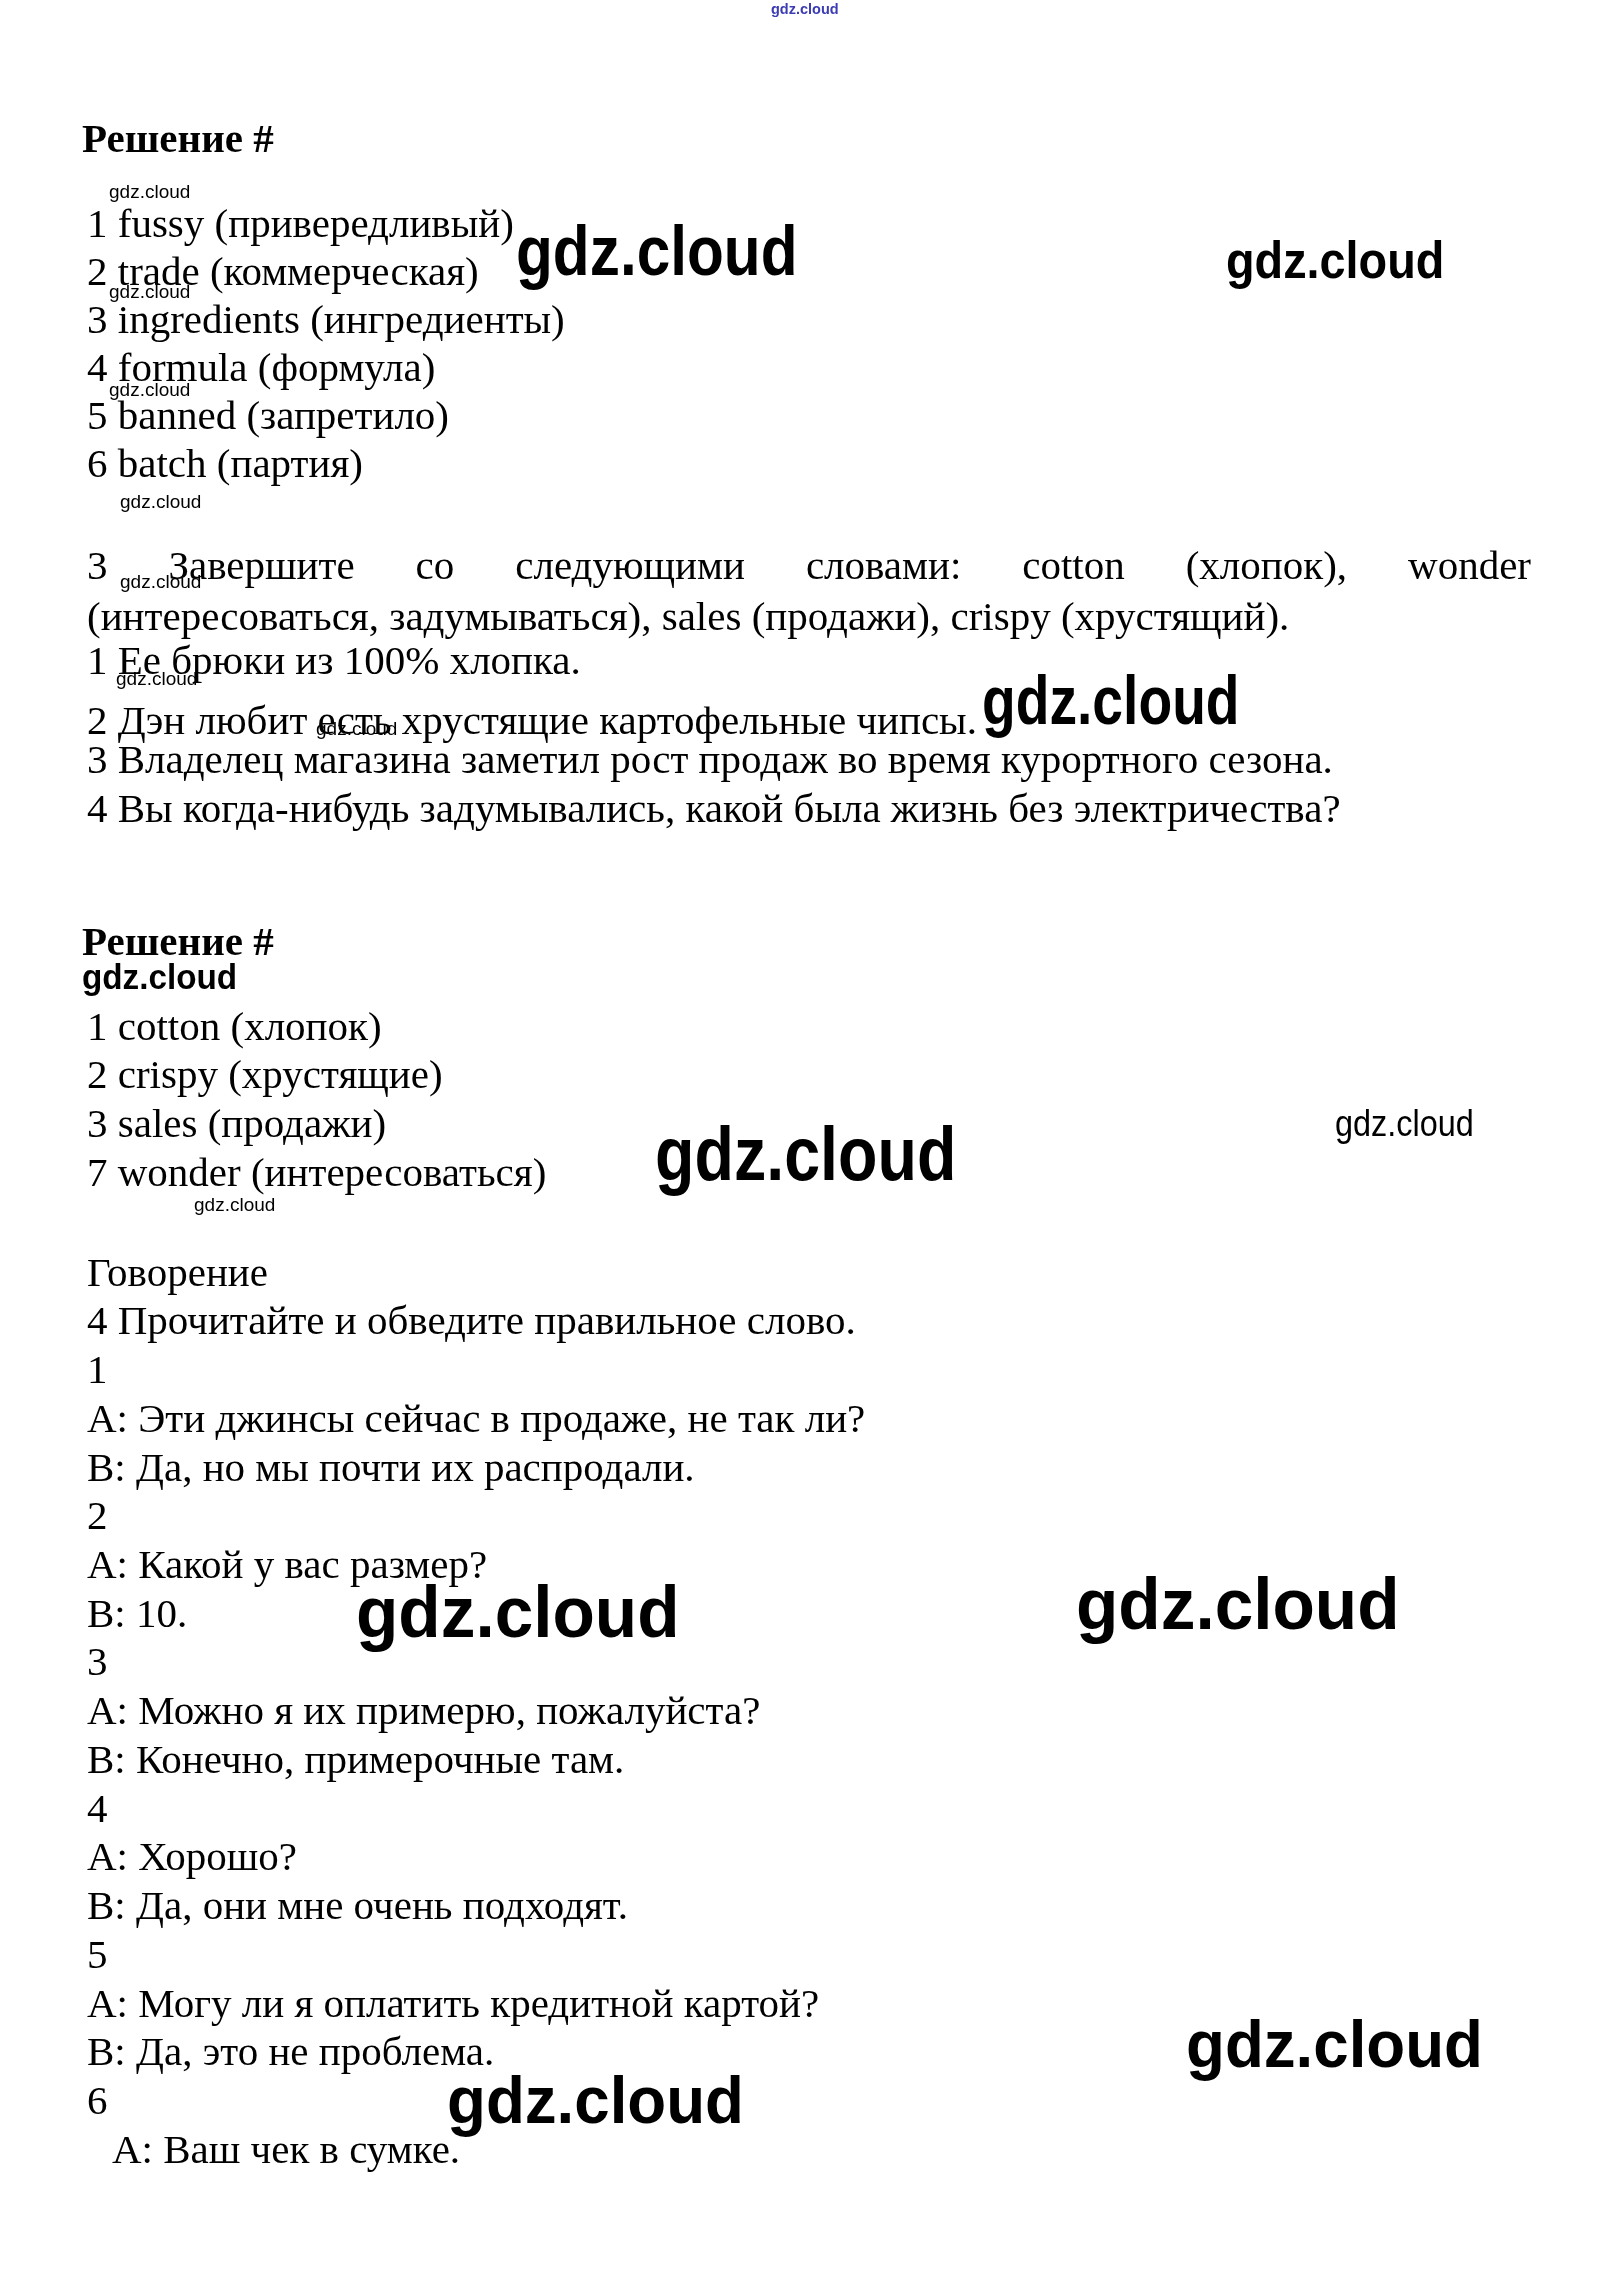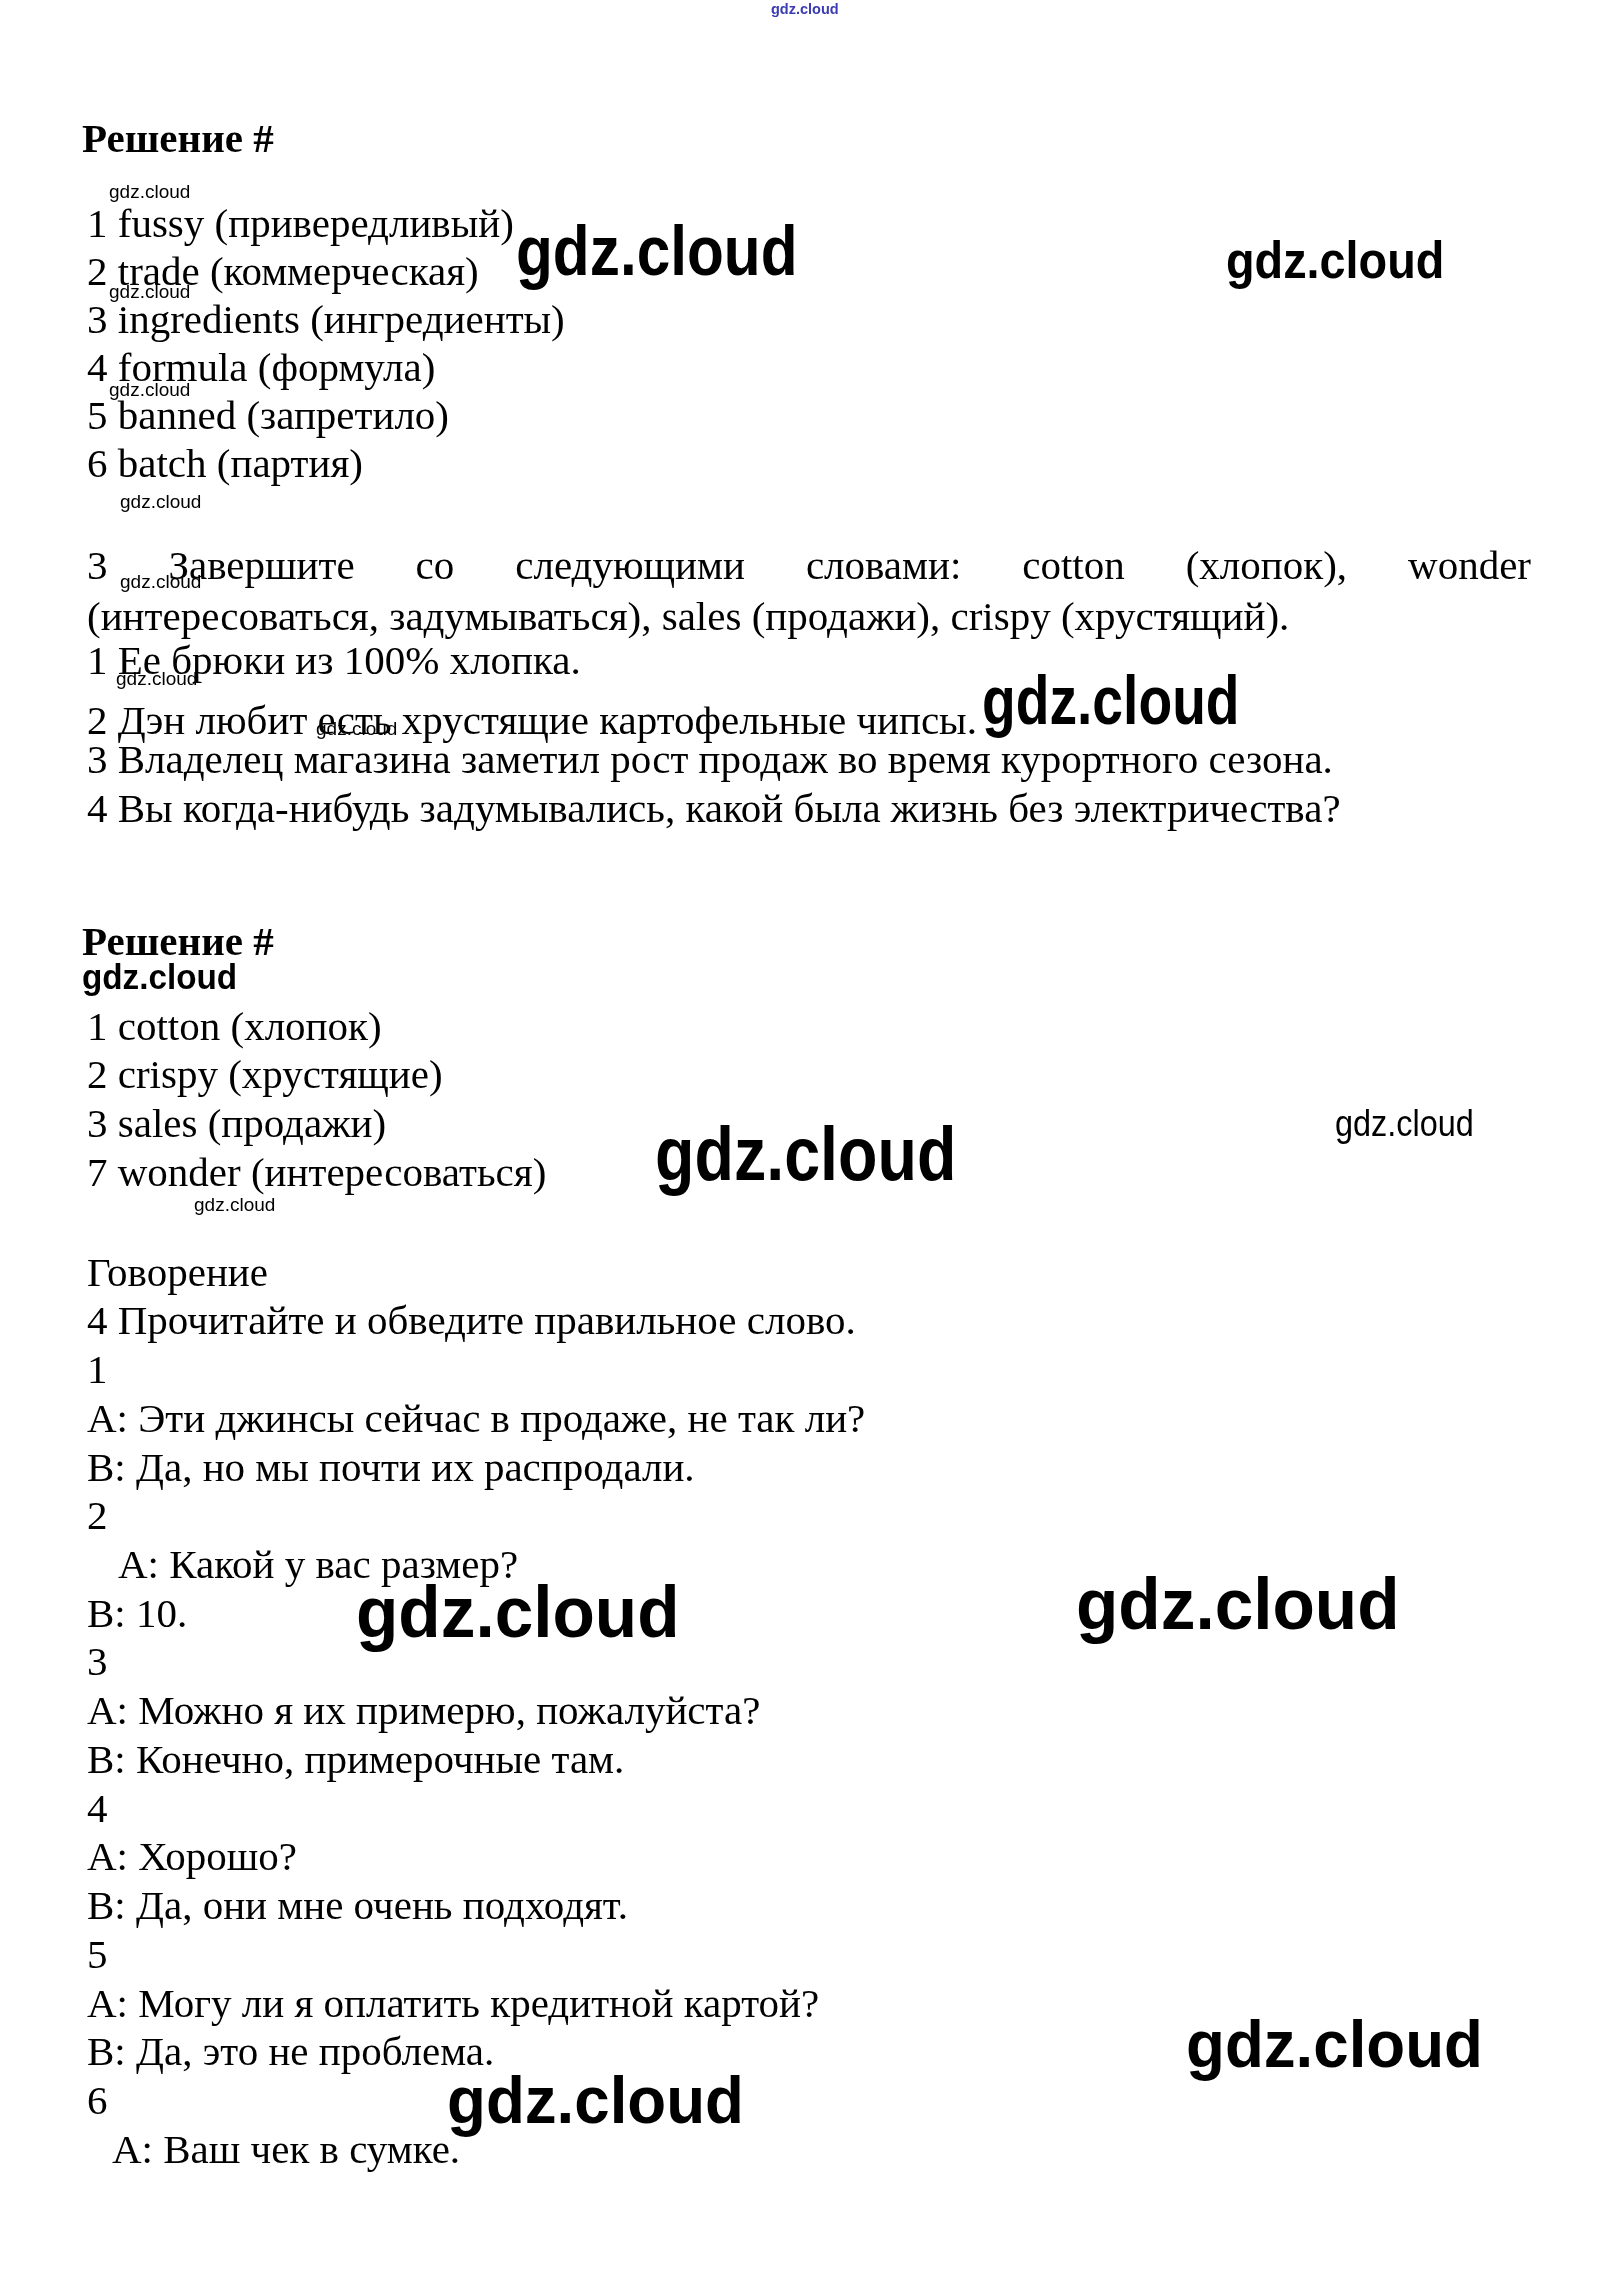--- a/index.html
+++ b/index.html
@@ -90,21 +90,21 @@
   <span class="wm wm-small" style="left:194px; top:1195px;">gdz.cloud</span>
 
   <div class="line" style="top:1250px;">Говорение</div>
   <div class="line" style="top:1298px;">4 Прочитайте и обведите правильное слово.</div>
 
   <div class="line" style="top:1347px;">1</div>
   <div class="line" style="top:1396px;">А: Эти джинсы сейчас в продаже, не так ли?</div>
   <div class="line" style="top:1445px;">В: Да, но мы почти их распродали.</div>
 
   <div class="line" style="top:1493px;">2</div>
-  <div class="line" style="top:1542px;margin-left:31px;">А: Какой у вас размер?</div>
+  <div class="line" style="top:1542px;">А: Какой у вас размер?</div>
   <div class="line" style="top:1591px;">В: 10.</div>
 
   <div class="line" style="top:1639px;">3</div>
   <div class="line" style="top:1688px;">А: Можно я их примерю, пожалуйста?</div>
   <div class="line" style="top:1737px;">В: Конечно, примерочные там.</div>
 
   <div class="line" style="top:1786px;">4</div>
   <div class="line" style="top:1834px;">А: Хорошо?</div>
   <div class="line" style="top:1883px;">В: Да, они мне очень подходят.</div>
 

